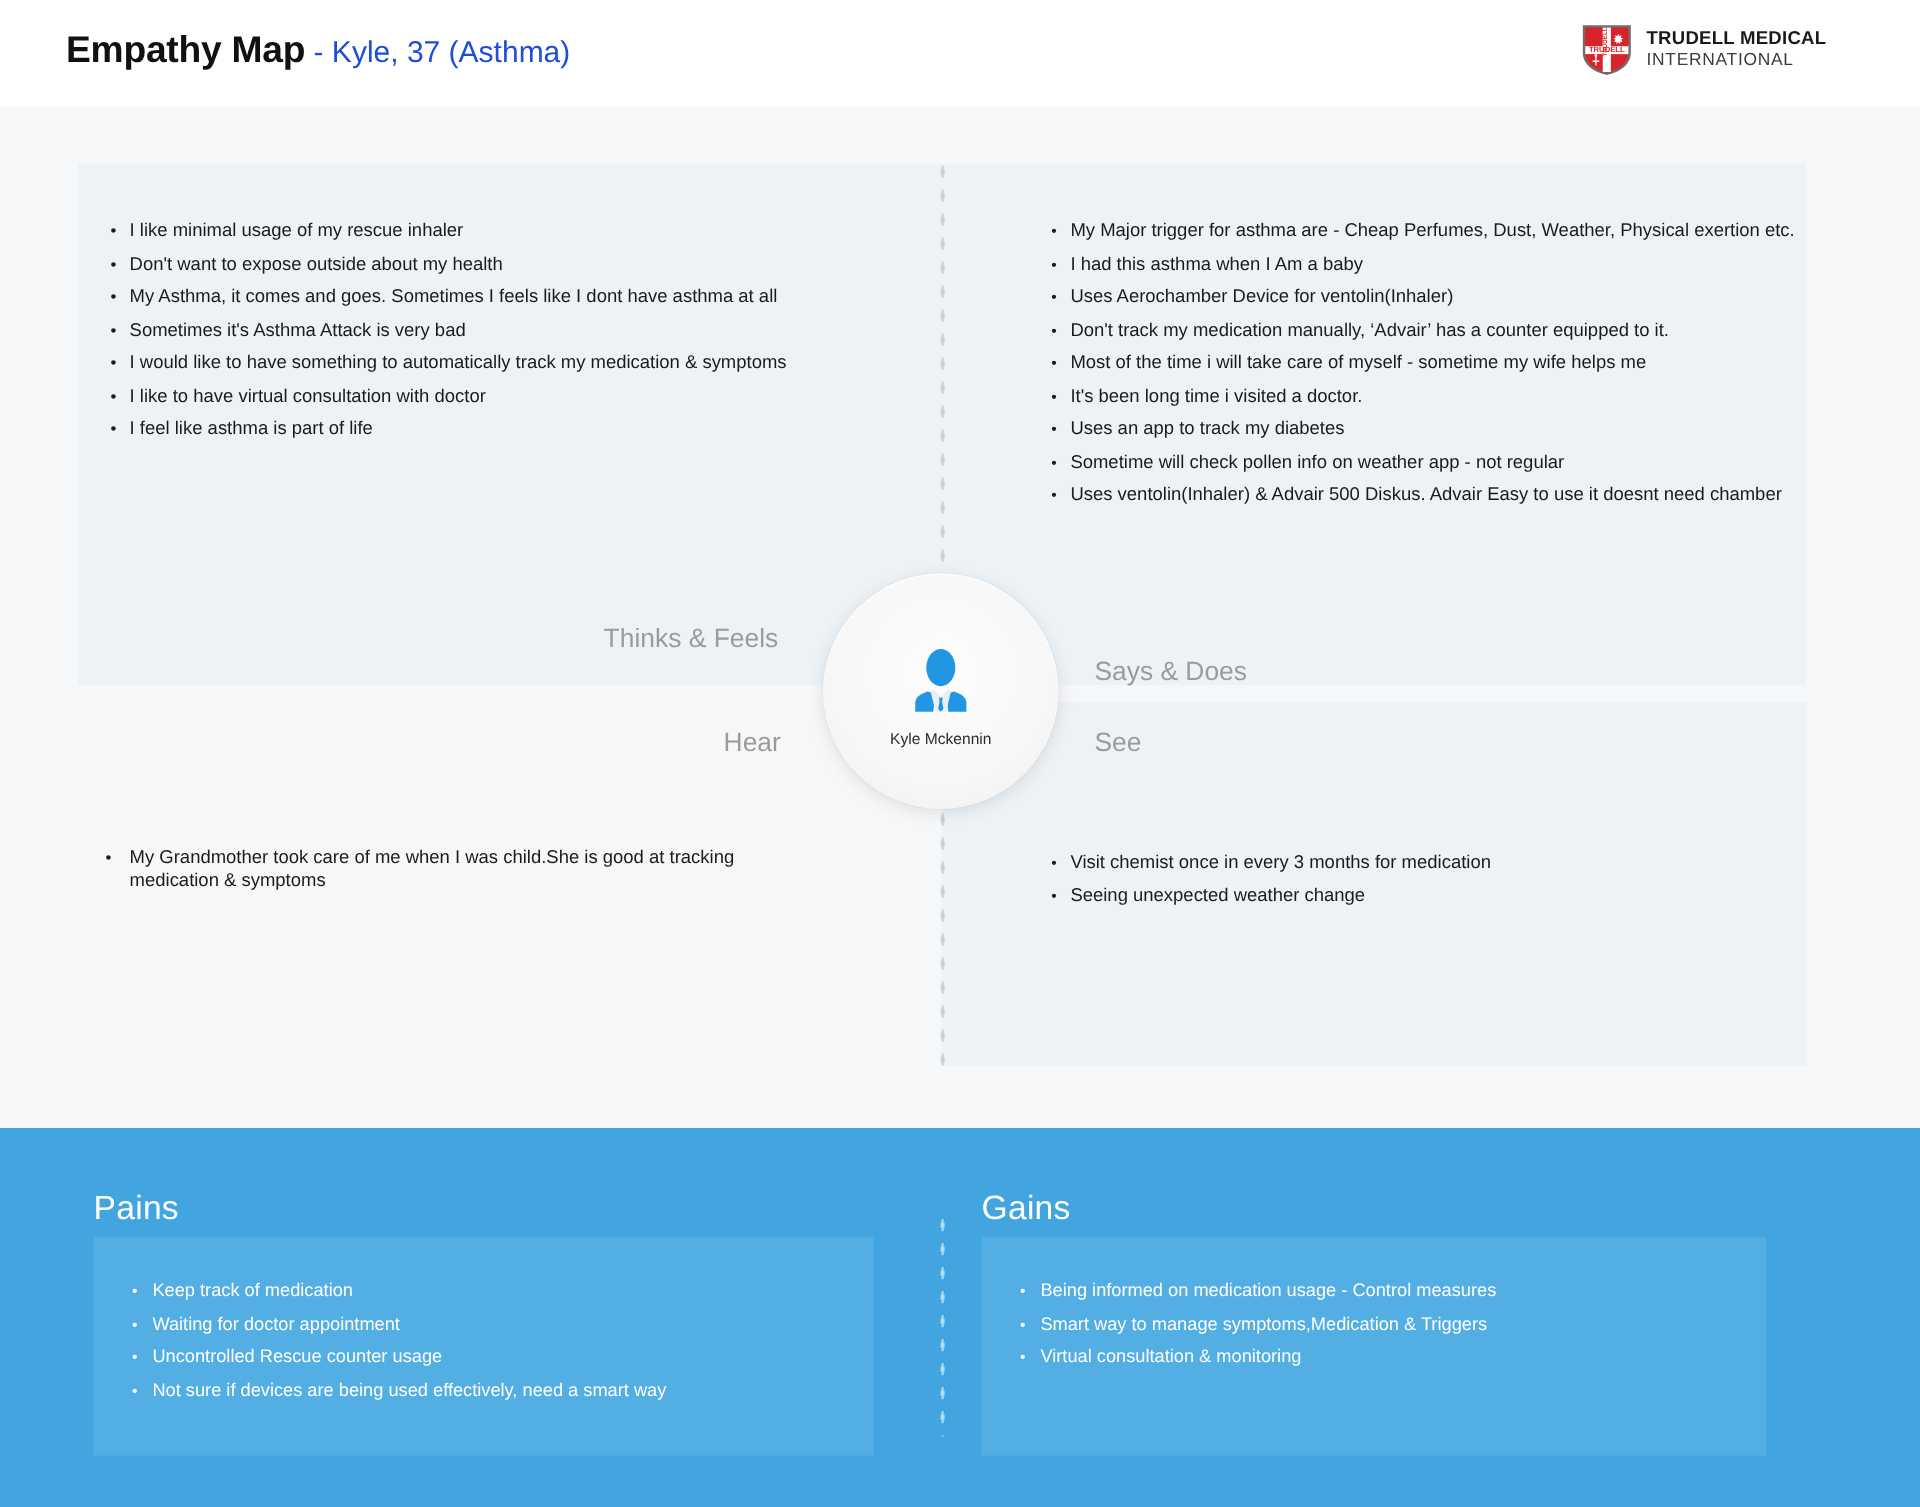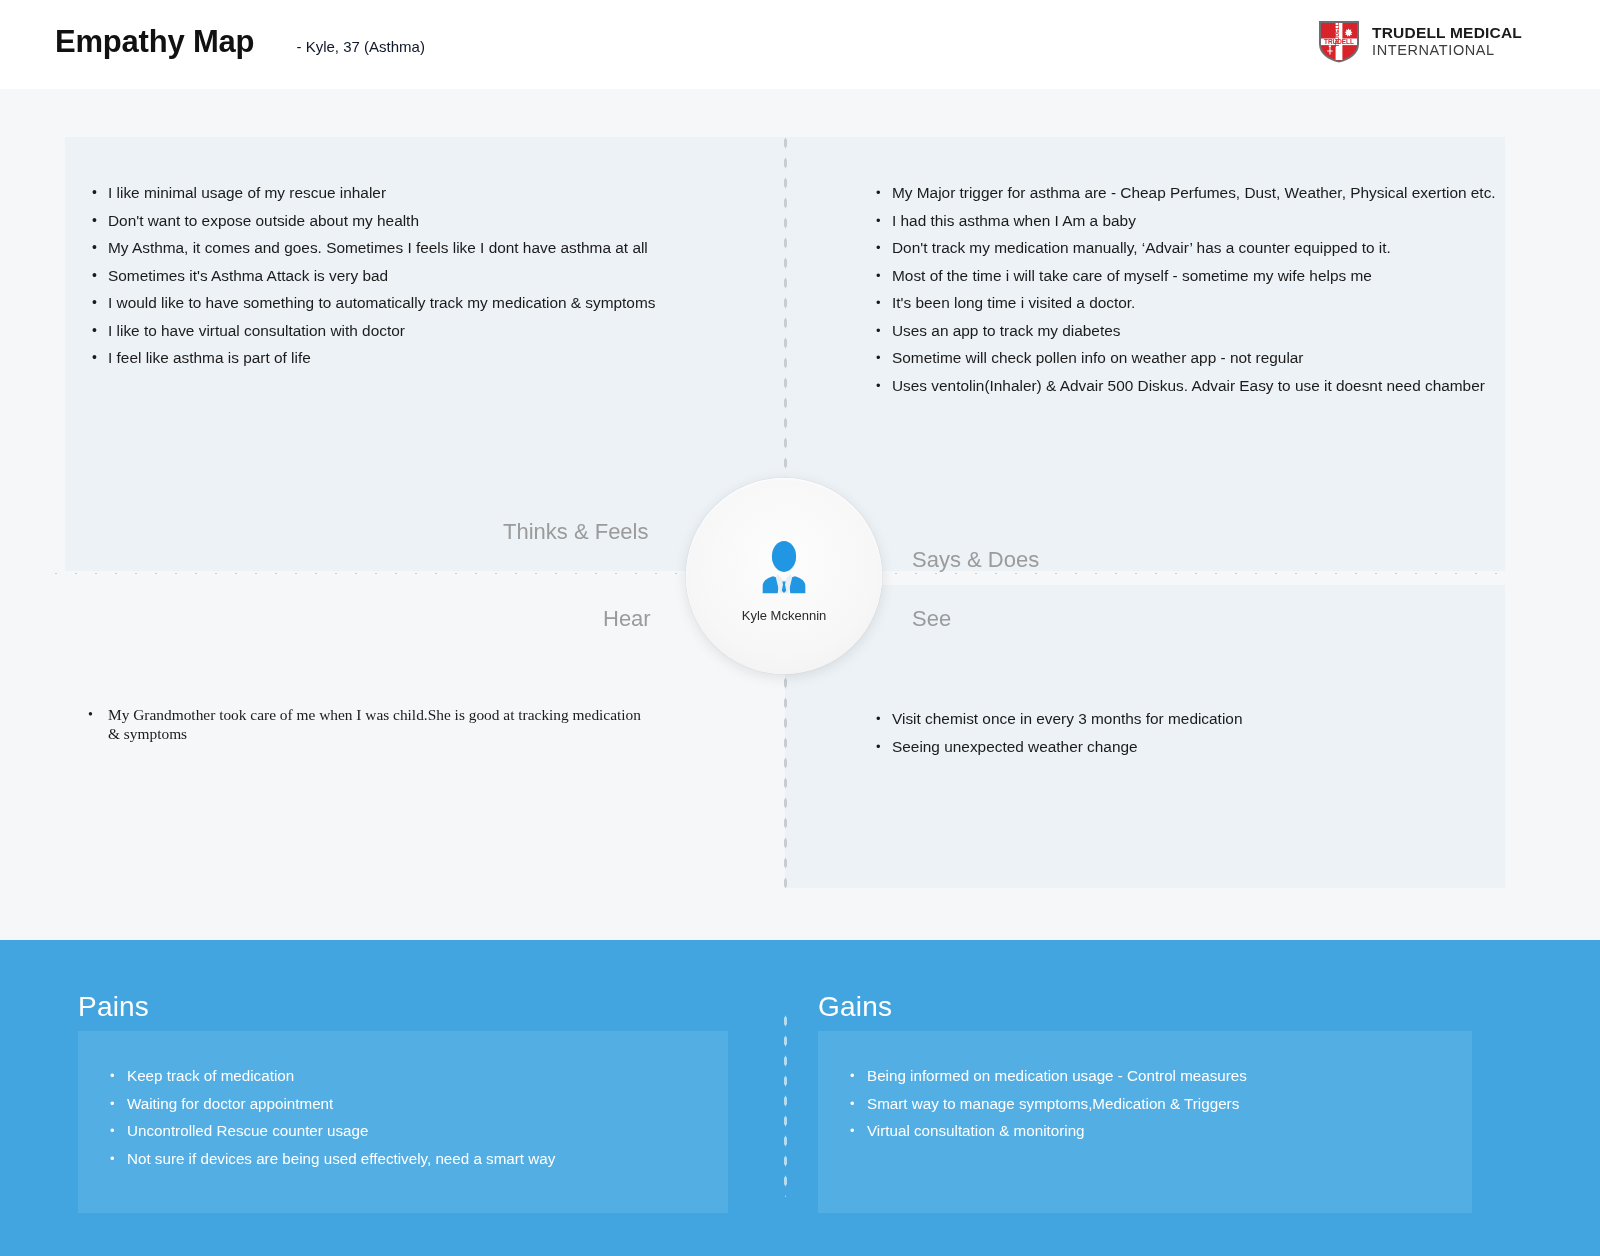--- a/index.html
+++ b/index.html
@@ -31,23 +31,22 @@
     position: absolute;
     left: 55px;
     top: 24px;
     font-size: 31px;
     color: #111111;
     white-space: nowrap;
   }
   .header-title .bold { font-weight: bold; letter-spacing: -0.2px; }
   .header-title .sub {
     font-weight: normal;
-    font-size: 15px;
-    color: #0f172a;
-    margin-left: 38px;
+    font-size: 25px;
+    color: #1d4ed8;
   }
 
   .logo {
     position: absolute;
     right: 78px;
     top: 18px;
     display: flex;
     align-items: center;
     gap: 11px;
   }
@@ -112,21 +111,21 @@
   .bullets { position: absolute; }
   .bullets li {
     list-style: none;
     position: relative;
     padding-left: 16px;
     font-size: 15.4px;
     line-height: 27.5px;
     color: #1b1b1b;
     white-space: nowrap;
   }
-  .bullets li.wrap { white-space: normal; line-height: 19px; padding-bottom: 4px; font-family: Liberation Serif, serif; }
+  .bullets li.wrap { white-space: normal; line-height: 19px; padding-bottom: 4px; }
   .bullets li::before {
     content: "\2022";
     position: absolute;
     left: 0;
     top: 0;
     color: #1b1b1b;
     font-size: 14px;
   }
   .b-tf { left: 92px;  top: 90px;  width: 690px; }
   .b-sd { left: 876px; top: 90px;  width: 660px; }
@@ -277,20 +276,21 @@
       <li>My Asthma, it comes and goes. Sometimes I feels like I dont have asthma at all</li>
       <li>Sometimes it's Asthma Attack is very bad</li>
       <li>I would like to have something to automatically track my medication &amp; symptoms</li>
       <li>I like to have virtual consultation with doctor</li>
       <li>I feel like asthma is part of life</li>
     </ul>
 
     <ul class="bullets b-sd">
       <li>My Major trigger for asthma are - Cheap Perfumes, Dust, Weather, Physical exertion etc.</li>
       <li>I had this asthma when I Am a baby</li>
+      <li>Uses Aerochamber Device for ventolin(Inhaler)</li>
       <li>Don't track my medication manually, ‘Advair’ has a counter equipped to it.</li>
       <li>Most of the time i will take care of myself - sometime my wife helps me</li>
       <li>It's been long time i visited a doctor.</li>
       <li>Uses an app to track my diabetes</li>
       <li> Sometime will check pollen info on weather app - not regular</li>
       <li>Uses ventolin(Inhaler) &amp; Advair 500 Diskus. Advair Easy to use it doesnt need chamber</li>
     </ul>
 
     <ul class="bullets b-hr">
       <li class="wrap">My Grandmother took care of me when I was child.She is good at tracking medication &amp; symptoms</li>

